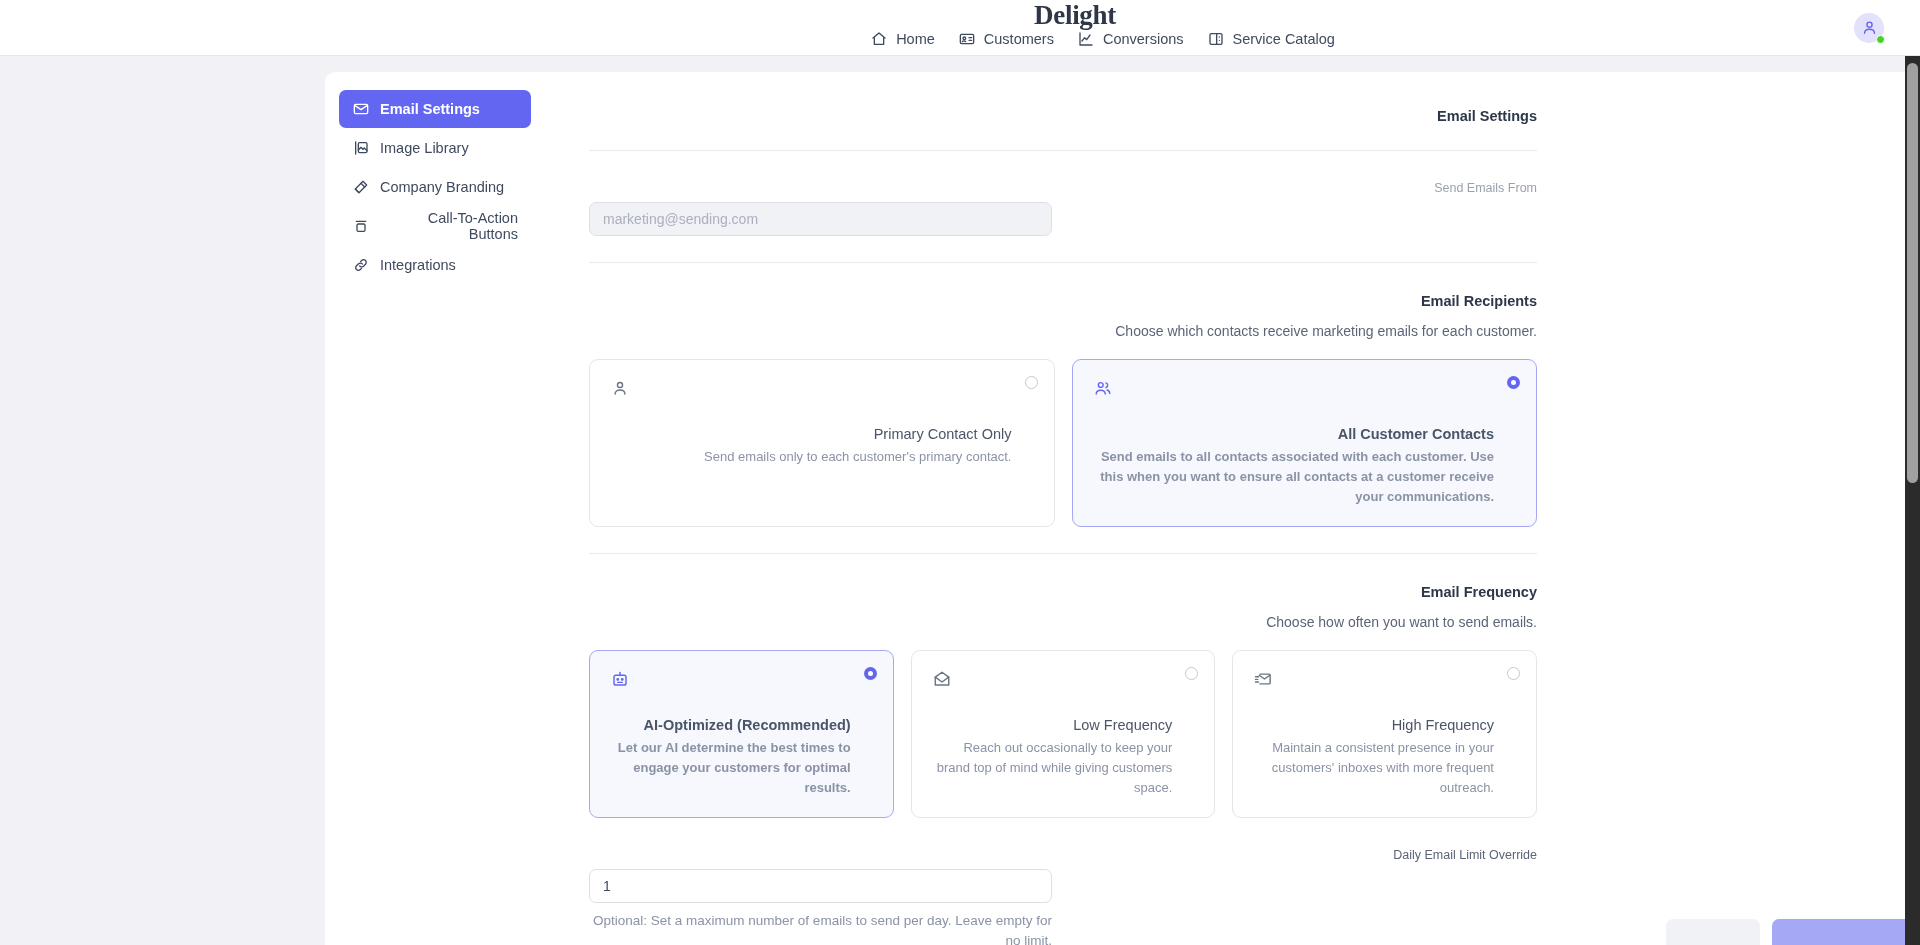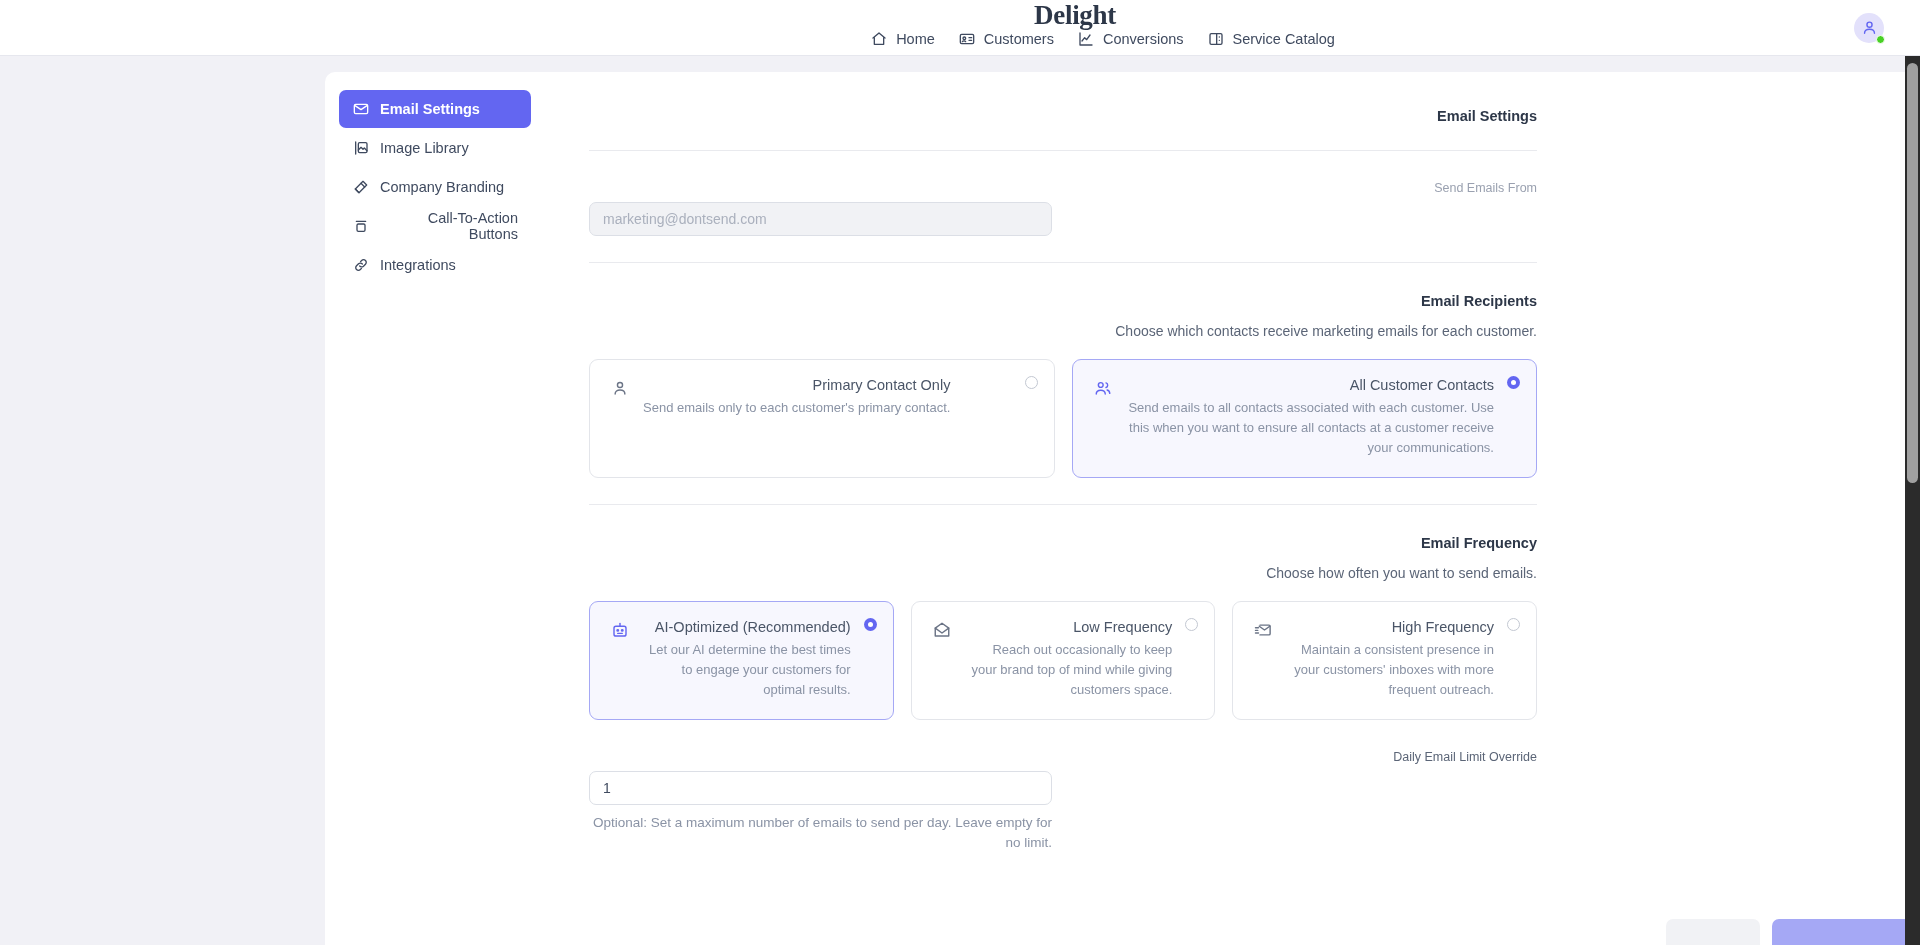--- a/index.html
+++ b/index.html
@@ -103,22 +103,22 @@
   .input.disabled { background: #f1f2f5; color: #aab0bd; }
 
   .cards-2 { display: grid; grid-template-columns: 1fr 1fr; gap: 17px; }
   .cards-3 { display: grid; grid-template-columns: 1fr 1fr 1fr; gap: 17px; }
 
   .opt {
     position: relative; border: 1px solid #e3e5ea; border-radius: 9px;
     background: #ffffff; padding: 17px 42px 19px 21px; cursor: pointer;
     min-height: 92px;
   }
-  .opt.selected { border-color: #a5a8f5; background: #f7f7fe; }
-  .opt-body { display: flex; gap: 14px; }
+  .opt.selected { border-color: #a5a8f5; background: #f7f7fe; font-weight: bold; }
+  .opt-body { display: flex; gap: 29px; flex-direction: column; }
   .opt-ico { width: 18px; height: 18px; flex-shrink: 0; margin-top: 2px; color: #6b7486; }
   .opt.selected .opt-ico { color: #6366f1; }
   .opt-title { font-size: 14.5px; color: #4a5567; margin-bottom: 5px; }
   .opt-desc { font-size: 13px; color: #8a93a5; line-height: 1.54; }
   .radio {
     position: absolute; top: 16px; right: 16px;
     width: 13px; height: 13px; border-radius: 50%;
     border: 1.5px solid #c3c8d2; background: #ffffff;
   }
   .radio.on {
@@ -288,21 +288,21 @@
         <div class="inner">
 
           <div class="h-section">Email Settings</div>
 
 
 
           <div class="divider"></div>
           <div class="sec-gap"></div>
 
           <div class="field-label">Send Emails From</div>
-          <div class="input disabled">marketing@dontsend.com</div>
+          <div class="input disabled">marketing@sending.com</div>
 
           <div class="divider"></div>
           <div class="sec-gap"></div>
 
           <div class="h-section">Email Recipients</div>
           <div class="desc">Choose which contacts receive marketing emails for each customer.</div>
           <div class="sec-gap-sm"></div>
 
           <div class="cards-2">
 

